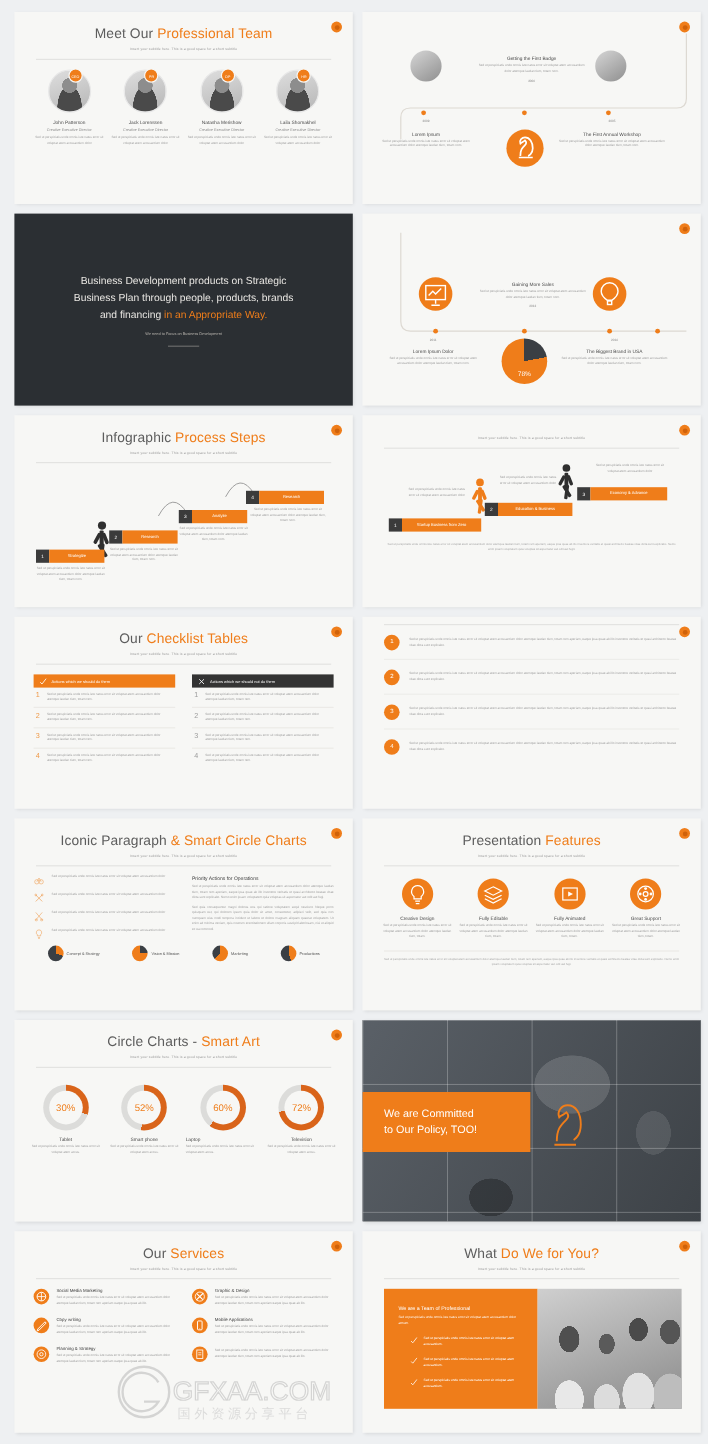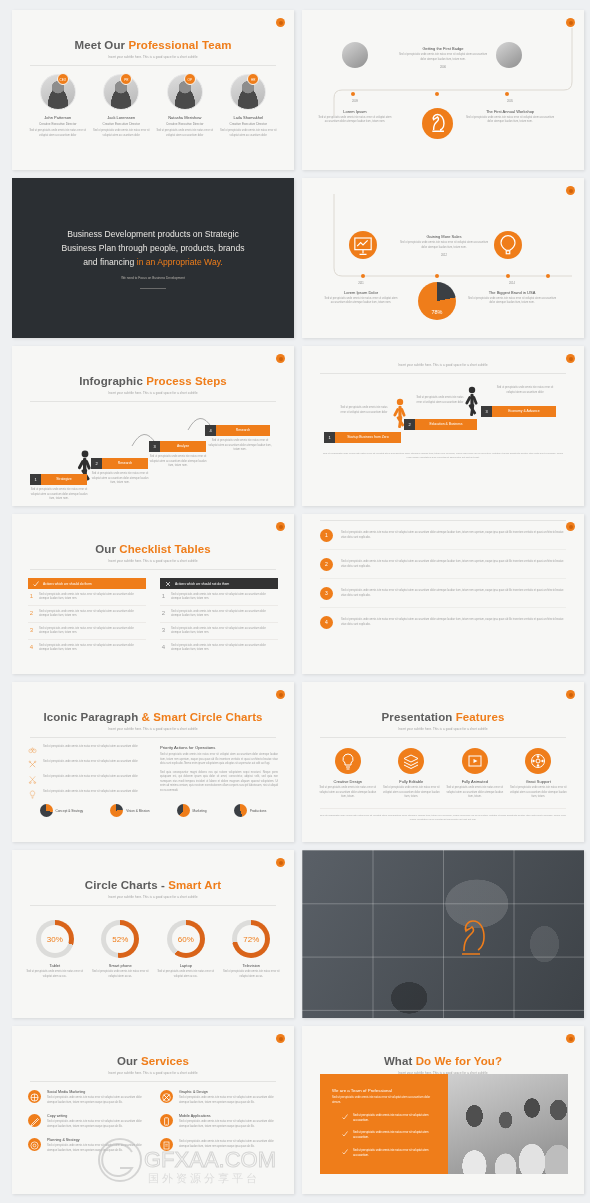--- a/index.html
+++ b/index.html
@@ -12,21 +12,21 @@
   .deck { display: grid; grid-template-columns: 282px 282px; gap: 8px 8px;
           padding: 10px 12px; }
   .slide { position: relative; width: 282px; height: 160px; background: #f7f7f5;
            box-shadow: 1px 1px 3px rgba(0,0,0,.10); overflow: hidden; }
   .slide.tall { height: 168px; }
   .badge { position:absolute; top:8px; right:9px; width:9px; height:9px;
            border-radius:50%; background:#ef7d1a; box-shadow:0 0 0 1.5px #f7f7f5; }
   .badge:after{content:"";position:absolute;inset:2.5px;border-radius:50%;background:#d0620a;}
   
   .t { text-align:center; padding-top:13px; }
-  .t h1 { font-size:11.5px; font-weight:700; color:#5d5d5d; letter-spacing:.1px;margin-top:16px; }
+  .t h1 { font-size:11.5px; font-weight:400; color:#5d5d5d; letter-spacing:.1px; }
   .t h1 em { font-style:normal; color:#ef7d1a; }
   .t .sub { font-size:2.8px; color:#9a9a9a; margin-top:4px; letter-spacing:.15px; }
   .rule { height:1px; background:#e3e3e1; margin:6px 18px 0; }
   .micro { font-size:2.6px; line-height:1.75; color:#a3a3a3; }
   .micro2 { font-size:2.4px; line-height:1.8; color:#aaa; }
   .nm { font-size:4px; color:#4a4a4a; }
   .rl { font-size:3.1px; color:#8d8d8d; }
   
   .team { display:flex; justify-content:space-around; padding:8px 14px 0; }
   .mem { width:58px; text-align:center; position:relative; }
@@ -541,21 +541,21 @@
         <div class="nm" style="margin-top:5px">Tablet</div>
         <div class="micro" style="margin-top:2px">Sed ut perspiciatis unde omnis iste natus error sit voluptat atem accus.</div>
       </div>
       <div style="width:62px;text-align:center">
         <div class="don" style="background:conic-gradient(from 0deg,#d9641a 0 52%, #dcdcda 52% 100%)">
           <div class="hole">52%</div>
         </div>
         <div class="nm" style="margin-top:5px">Smart phone</div>
         <div class="micro" style="margin-top:2px">Sed ut perspiciatis unde omnis iste natus error sit voluptat atem accus.</div>
       </div>
-      <div style="width:62px;text-align:center">
+      <div style="width:62px;text-align:left">
         <div class="don" style="background:conic-gradient(from 0deg,#d9641a 0 60%, #dcdcda 60% 100%)">
           <div class="hole">60%</div>
         </div>
         <div class="nm" style="margin-top:5px">Laptop</div>
         <div class="micro" style="margin-top:2px">Sed ut perspiciatis unde omnis iste natus error sit voluptat atem accus.</div>
       </div>
       <div style="width:62px;text-align:center">
         <div class="don" style="background:conic-gradient(from 0deg,#d9641a 0 72%, #dcdcda 72% 100%)">
           <div class="hole">72%</div>
         </div>
@@ -564,20 +564,24 @@
       </div>
     </div>
   </div>
 
   <div class="slide tall">
     <div class="photogrid"></div>
     <div class="gridlines"></div>
     <svg style="position:absolute;left:150px;top:56px;width:36px;height:52px">
       <path d="M10 48h18M12 45c0-10 3-13 8-18 2-2 2-4 0-6-2 2-4 2-6 4-2-5 2-10 7-10 7 0 11 7 11 16 0 10-6 13-6 13" fill="none" stroke="#ef7d1a" stroke-width="1.6"></path>
     </svg>
+    <div class="obox">
+      <div>We are Committed</div>
+      <div><span>to Our </span><em>Policy, TOO!</em></div>
+    </div>
   </div>
 
   <div class="slide tall">
     <div class="badge"></div>
     <div class="t">
       <h1><span>Our </span><em>Services</em></h1>
       <div class="sub">Insert your subtitle here. This is a good space for a short subtitle</div>
     </div>
     <div class="rule"></div>
     <div style="display:grid;grid-template-columns:1fr 1fr;gap:9px 14px;padding:8px 16px 0">

